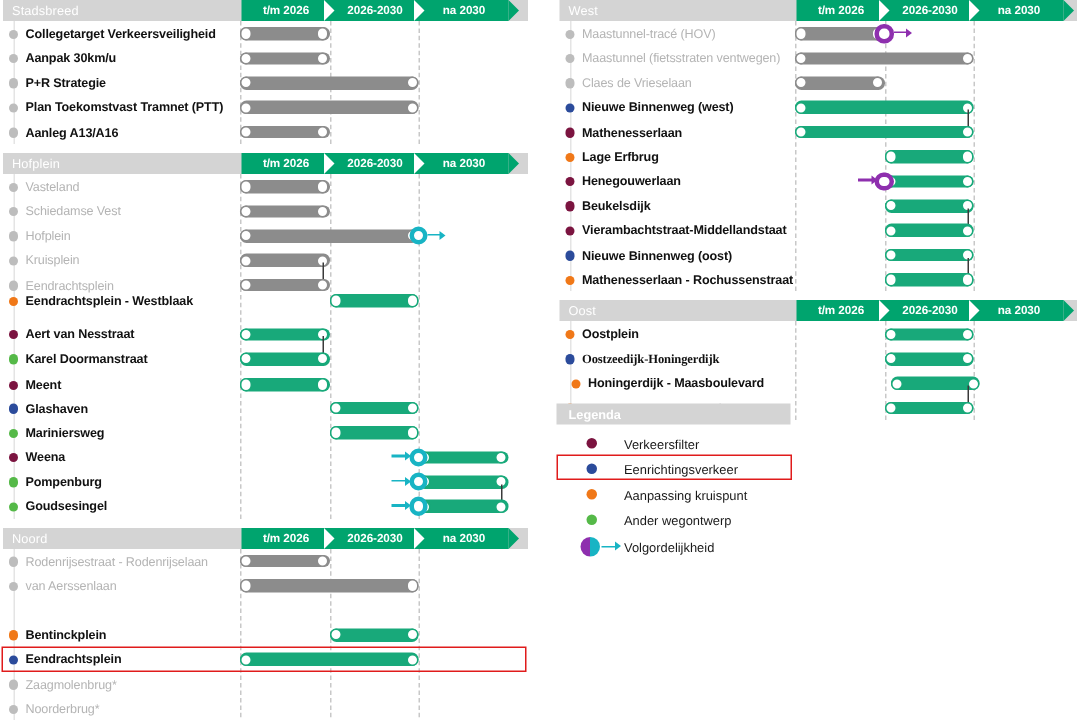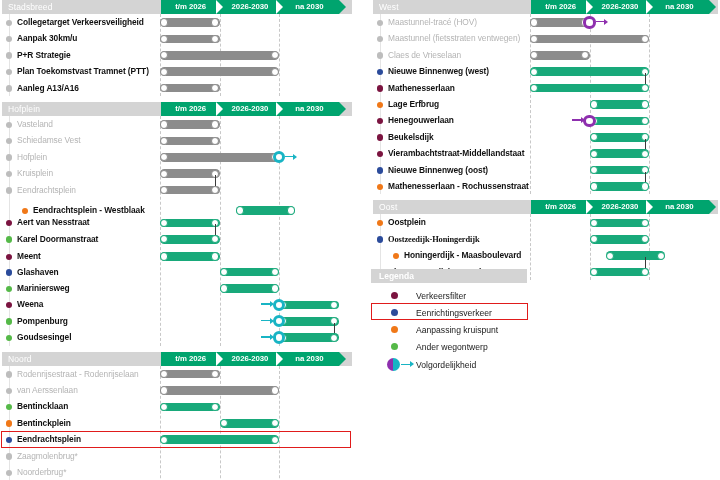--- a/index.html
+++ b/index.html
@@ -288,21 +288,21 @@
           </div>
           <div class="connector" style="left: 215px; top: 59.2px; height: 13.9px;"></div>
           <div class="row muted" style="top: 65.6px; position: absolute; left: 0px; right: 0px;">
             <div class="dot" style="background: rgb(189, 189, 189);"></div>
             <div class="lbl">Eendrachtsplein</div>
             <div class="bar grey" style="left: 160px; width: 59.5px; background: rgb(140, 140, 140); color: rgb(140, 140, 140);">
               <div class="cap s"></div>
               <div class="cap e"></div>
             </div>
           </div>
-          <div class="row bold" style="top: 86px; position: absolute; left: 0px; right: 0px; margin-left: 16px;">
+          <div class="row bold" style="top: 76px; position: absolute; left: 0px; right: 0px;">
             <div class="dot" style="background: rgb(240, 120, 24);"></div>
             <div class="lbl">Eendrachtsplein - Westblaak</div>
             <div class="bar green" style="left: 219.5px; width: 59.5px; background: rgb(24, 169, 122); color: rgb(24, 169, 122);">
               <div class="cap s"></div>
               <div class="cap e"></div>
             </div>
           </div>
           <div class="row bold" style="top: 98.4px; position: absolute; left: 0px; right: 0px;">
             <div class="dot" style="background: rgb(123, 20, 64);"></div>
             <div class="lbl">Aert van Nesstraat</div>
@@ -398,28 +398,20 @@
             <div class="lbl">Rodenrijsestraat - Rodenrijselaan</div>
             <div class="bar grey" style="left: 160px; width: 59.5px; background: rgb(140, 140, 140); color: rgb(140, 140, 140);">
               <div class="cap s"></div>
               <div class="cap e"></div>
             </div>
           </div>
           <div class="row muted" style="top: 16.4px; position: absolute; left: 0px; right: 0px;">
             <div class="dot" style="background: rgb(189, 189, 189);"></div>
             <div class="lbl">van Aerssenlaan</div>
             <div class="bar grey" style="left: 160px; width: 119px; background: rgb(140, 140, 140); color: rgb(140, 140, 140);">
-              <div class="cap s"></div>
-              <div class="cap e"></div>
-            </div>
-          </div>
-          <div class="row bold" style="top: 32.8px; position: absolute; left: 0px; right: 0px;">
-            <div class="dot" style="background: rgb(85, 185, 72);"></div>
-            <div class="lbl">Bentincklaan</div>
-            <div class="bar green" style="left: 160px; width: 59.5px; background: rgb(24, 169, 122); color: rgb(24, 169, 122);">
               <div class="cap s"></div>
               <div class="cap e"></div>
             </div>
           </div>
           <div class="row bold" style="top: 49.2px; position: absolute; left: 0px; right: 0px;">
             <div class="dot" style="background: rgb(240, 120, 24);"></div>
             <div class="lbl">Bentinckplein</div>
             <div class="bar green" style="left: 219.5px; width: 59.5px; background: rgb(24, 169, 122); color: rgb(24, 169, 122);">
               <div class="cap s"></div>
               <div class="cap e"></div>
@@ -583,21 +575,21 @@
             </div>
           </div>
           <div class="row bold" style="top: 16.4px; position: absolute; left: 0px; right: 0px; font-family: Liberation Serif, serif;">
             <div class="dot" style="background: rgb(43, 75, 155);"></div>
             <div class="lbl">Oostzeedijk-Honingerdijk</div>
             <div class="bar green" style="left: 218.5px; width: 59.5px; background: rgb(24, 169, 122); color: rgb(24, 169, 122);">
               <div class="cap s"></div>
               <div class="cap e"></div>
             </div>
           </div>
-          <div class="row bold" style="top: 32.8px; position: absolute; left: 16px; right: 0px;">
+          <div class="row bold" style="top: 32.8px; position: absolute; left: 4px; right: 0px;">
             <div class="dot" style="background: rgb(240, 120, 24);"></div>
             <div class="lbl">Honingerdijk - Maasboulevard</div>
             <div class="bar green" style="left: 218.5px; width: 59.5px; background: rgb(24, 169, 122); color: rgb(24, 169, 122);">
               <div class="cap s"></div>
               <div class="cap e"></div>
             </div>
           </div>
           <div class="connector" style="left: 273.5px; top: 42.8px; height: 13.9px;"></div>
           <div class="row bold" style="top: 49.2px; position: absolute; left: 0px; right: 0px;">
             <div class="dot" style="background: rgb(240, 120, 24);"></div>

